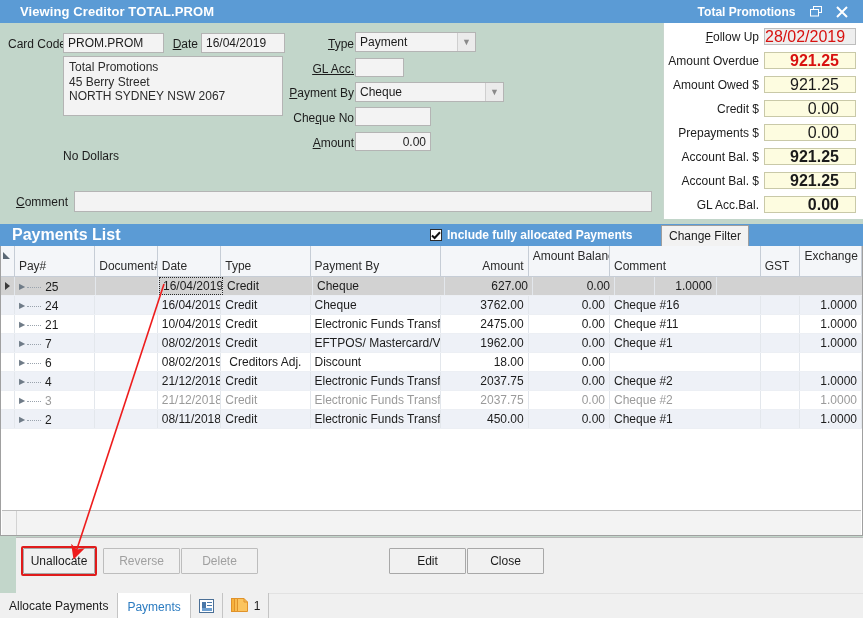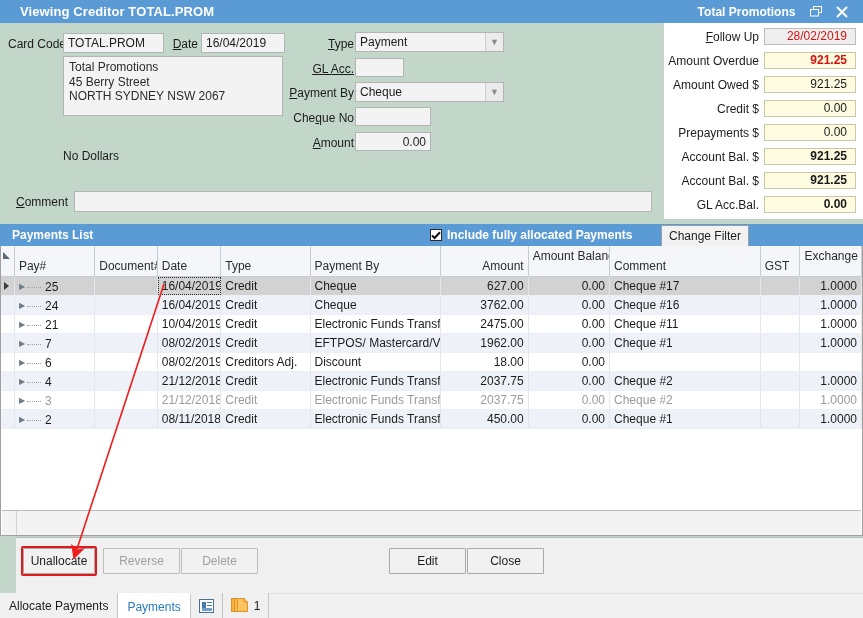--- a/index.html
+++ b/index.html
@@ -69,32 +69,32 @@
     background:#ffffff;border-left:1px solid #c8d6cd;box-sizing:border-box;
     padding-top:3px;
   }
   .summary .row{
     height:21px;display:flex;align-items:center;justify-content:flex-end;
     padding-right:7px;margin-bottom:3px;
   }
   .summary .rl{font-size:12px;color:#1c1c1c;margin-right:5px;white-space:nowrap;text-align:center;}
   .summary .rv{
     width:92px;height:17px;box-sizing:border-box;border:1px solid #c9c9a8;
-    background:#fdfce0;text-align:right;padding-right:8px;font-size:12px;line-height:15px;
+    background:#fdfce0;text-align:right;padding-right:16px;font-size:16px;line-height:15px;
   }
   .summary .rv.gray{background:#eeeeee;border-color:#bdbdbd;}
   .summary .rv.red{color:#d8110f;}
   .summary .rv.bold{font-weight:bold;}
 
   
   .listband{
     position:absolute;left:0;top:224px;width:863px;height:22px;
     background:#5b9bd5;display:flex;align-items:center;
   }
-  .listband .lt{color:#fff;font-weight:bold;font-size:12px;padding-left:12px;}
+  .listband .lt{color:#fff;font-weight:bold;font-size:16px;padding-left:12px;}
   .chkwrap{position:absolute;left:430px;top:0;height:22px;display:flex;align-items:center;}
   .chkbox{
     width:12px;height:12px;background:#fff;border:1px solid #2a2a2a;box-sizing:border-box;
     display:flex;align-items:center;justify-content:center;margin-right:5px;
   }
   .chkbox svg{display:block;}
   .chktext{color:#fff;font-weight:bold;font-size:12px;}
   .filterbtn{
     position:absolute;left:661px;top:1px;width:88px;height:21px;
     background:#f2f2f2;border:1px solid #9e9e9e;border-bottom:none;box-sizing:border-box;
@@ -199,35 +199,35 @@
     </div>
     <div class="winbtn" style="margin-right:8px;">
       <svg width="12" height="12" viewBox="0 0 12 12">
           <path d="M1 1 L11 11 M11 1 L1 11" stroke="#fff" stroke-width="2" fill="none"></path>
         </svg>
     </div>
   </div>
 
   <div class="form">
     <div class="lbl" style="left:8px;top:14px;width:54px;">Card Code</div>
-    <div class="fld" style="left:63px;top:10px;width:101px;height:20px;">TOTAL.PROM</div>
+    <div class="fld" style="left:63px;top:10px;width:101px;height:20px;">PROM.PROM</div>
 
     <div class="lbl" style="left:168px;top:14px;width:30px;"><u>D</u>ate</div>
     <div class="fld" style="left:201px;top:10px;width:84px;height:20px;">16/04/2019</div>
 
     <div class="addr" style="left:63px;top:33px;width:220px;height:60px;">
       <div>Total Promotions</div>
       <div>45 Berry Street</div>
       <div>NORTH SYDNEY NSW 2067</div>
     </div>
 
     <div class="plain" style="left:63px;top:126px;">No Dollars</div>
 
     <div class="lbl" style="left:290px;top:14px;width:64px;"><u>T</u>ype</div>
-    <div class="combo" style="left:355px;top:9px;width:149px;height:20px;">
+    <div class="combo" style="left:355px;top:9px;width:121px;height:20px;">
       <span class="cv">Payment</span>
       <span class="arw">▼</span>
     </div>
 
     <div class="lbl" style="left:290px;top:39px;width:64px;text-decoration:underline;"><u>G</u>L Acc.</div>
     <div class="fld" style="left:355px;top:35px;width:49px;height:19px;"></div>
 
     <div class="lbl" style="left:265px;top:63px;width:89px;"><u>P</u>ayment By</div>
     <div class="combo" style="left:355px;top:59px;width:149px;height:20px;">
       <span class="cv">Cheque</span>
@@ -323,21 +323,20 @@
             <span class="arrowglyph">▶</span>
             <span class="dots"></span>
             <span style="margin-left:4px;">25</span>
           </div>
         <div class="gc" style="width:63px;"></div>
         <div class="gc datecell focus" style="width:64px;">16/04/2019</div>
         <div class="gc" style="width:90px;">Credit</div>
         <div class="gc" style="width:132px;">Cheque</div>
         <div class="gc r" style="width:88px;">627.00</div>
         <div class="gc r" style="width:82px;">0.00</div>
-        <div class="gc" style="width:152px;">Cheque #17</div>
         <div class="gc" style="width:40px;"></div>
         <div class="gc r" style="width:62px;">1.0000</div>
       </div>
 
       <div class="grow alt">
         <div class="gc ind"></div>
         <div class="gc exp" style="width:81px;">
             <span class="arrowglyph">▶</span>
             <span class="dots"></span>
             <span style="margin-left:4px;">24</span>
@@ -391,21 +390,21 @@
 
       <div class="grow">
         <div class="gc ind"></div>
         <div class="gc exp" style="width:81px;">
             <span class="arrowglyph">▶</span>
             <span class="dots"></span>
             <span style="margin-left:4px;">6</span>
           </div>
         <div class="gc" style="width:63px;"></div>
         <div class="gc" style="width:64px;">08/02/2019</div>
-        <div class="gc" style="width:90px;">Creditors Adj.</div>
+        <div class="gc" style="width:90px;text-align:center;">Creditors Adj.</div>
         <div class="gc" style="width:132px;">Discount</div>
         <div class="gc r" style="width:88px;">18.00</div>
         <div class="gc r" style="width:82px;">0.00</div>
         <div class="gc" style="width:152px;"></div>
         <div class="gc" style="width:40px;"></div>
         <div class="gc r" style="width:62px;"></div>
       </div>
 
       <div class="grow alt">
         <div class="gc ind"></div>

